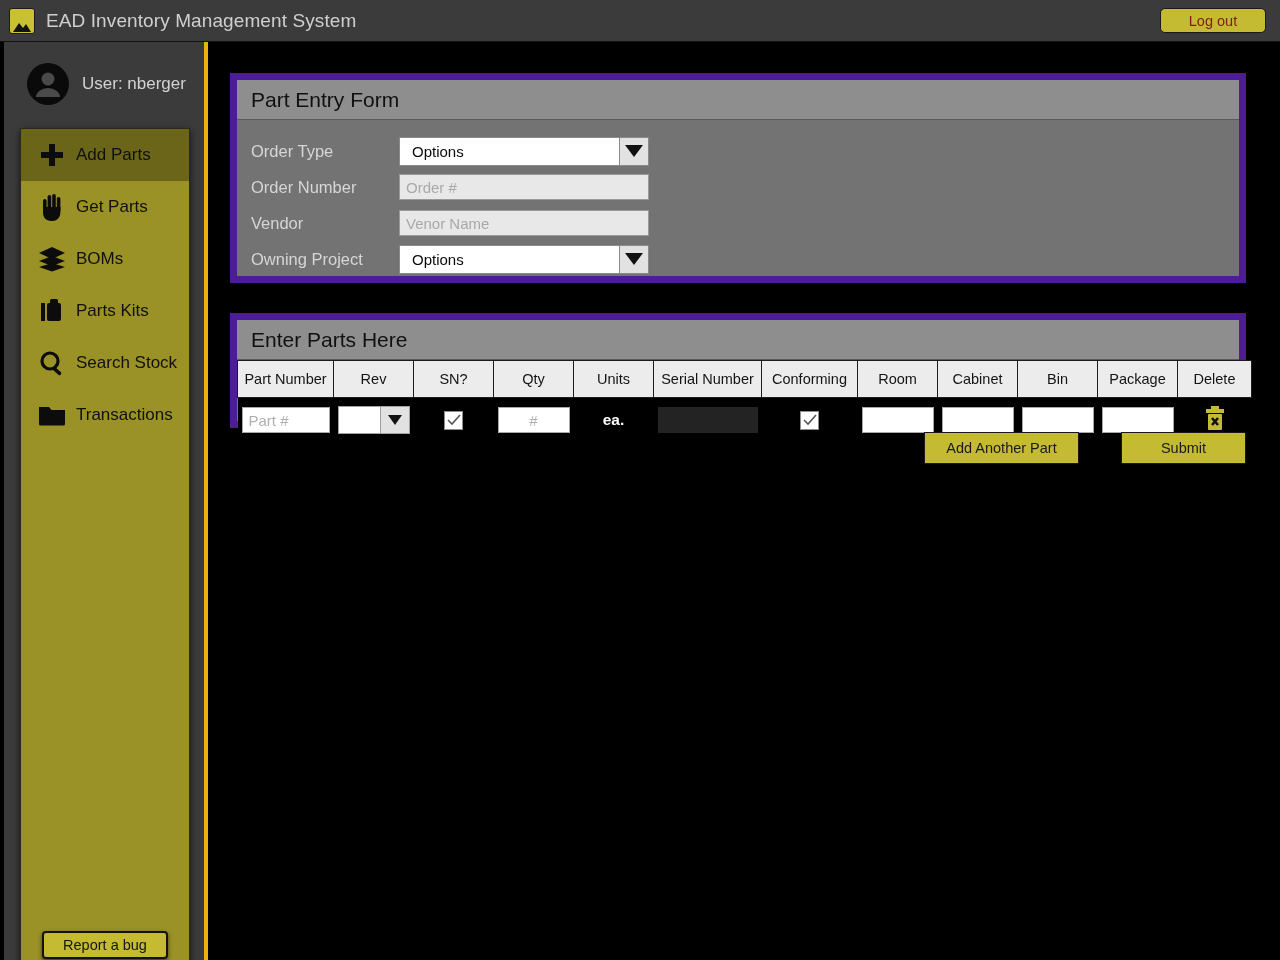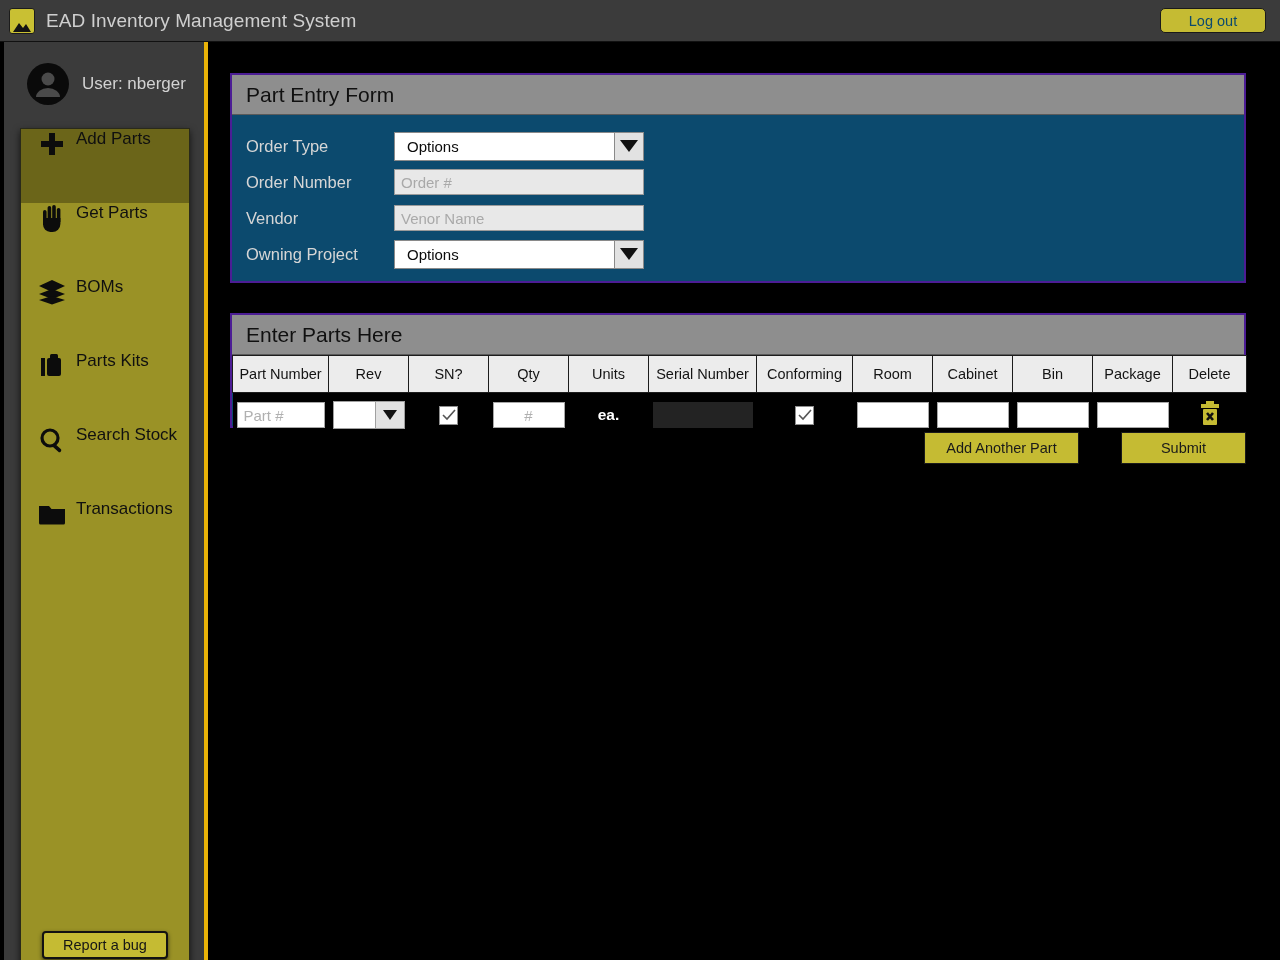--- a/index.html
+++ b/index.html
@@ -25,21 +25,21 @@
   }
   .app-logo svg { display: block; }
   .app-title {
     margin-left: 11px; color: #cfcfcf;
     font-size: 19px; letter-spacing: .1px; white-space: nowrap;
   }
   .logout-btn {
     position: absolute; right: 14px; top: 8px;
     width: 106px; height: 25px;
     background: #c5bb33; border: 1px solid #1a1a1a; border-radius: 5px;
-    color: #0c4a6e; font-size: 14.5px;
+    color: #7f1d1d; font-size: 14.5px;
     display: flex; align-items: center; justify-content: center;
     cursor: pointer;
   }
 
   
   .sidebar {
     position: absolute; left: 4px; top: 42px; width: 206px; height: 918px;
     background: #3b3b3b; border-right: 6px solid #eab308;
   }
   .user-row {
@@ -50,21 +50,21 @@
     margin-left: 12px; color: #d2d2d2; font-size: 17px; white-space: nowrap;
   }
 
   .nav-panel {
     position: absolute; left: 16px; top: 86px; width: 170px; height: 856px;
     background: #9a9226;
     border: 1px solid #2a2a1a;
     box-shadow: 0 3px 7px rgba(0,0,0,.65);
   }
   .nav-item {
-    height: 74px; display: flex; padding-left: 16px;
+    height: 52px; display: flex; align-items: center; padding-left: 16px;
     color: #101010; font-size: 17px; cursor: pointer; white-space: nowrap;
   }
   .nav-item.active { background: #6b6519; }
   .nav-icon {
     width: 30px; height: 30px; flex: 0 0 auto;
     display: flex; align-items: center; justify-content: center;
     margin-right: 9px;
   }
   .nav-icon svg { display: block; }
 
@@ -73,21 +73,21 @@
     width: 126px; height: 28px;
     background: #c5bb33; border: 2px solid #121212; border-radius: 4px;
     color: #151515; font-size: 14.5px;
     display: flex; align-items: center; justify-content: center;
     cursor: pointer; box-shadow: 0 2px 4px rgba(0,0,0,.6);
   }
 
   
   .main { position: absolute; left: 208px; top: 42px; width: 1072px; height: 918px; background: #000; }
 
-  .card { position: absolute; background: #0c4a6e; border: 2px solid #4c1d95; }
+  .card { position: absolute; background: #737373; border: 7px solid #4c1d95; }
   .card-header {
     height: 40px; background: #8e8e8e; border-bottom: 1px solid #5a5a5a;
     display: flex; align-items: center; padding-left: 14px;
     color: #101010; font-size: 21px;
   }
 
   
   #entry-card { left: 22px; top: 31px; width: 1016px; height: 210px; }
   .form-body { padding: 13px 0 0 14px; }
   .form-row { display: flex; align-items: center; height: 36px; margin-bottom: 0px; }

